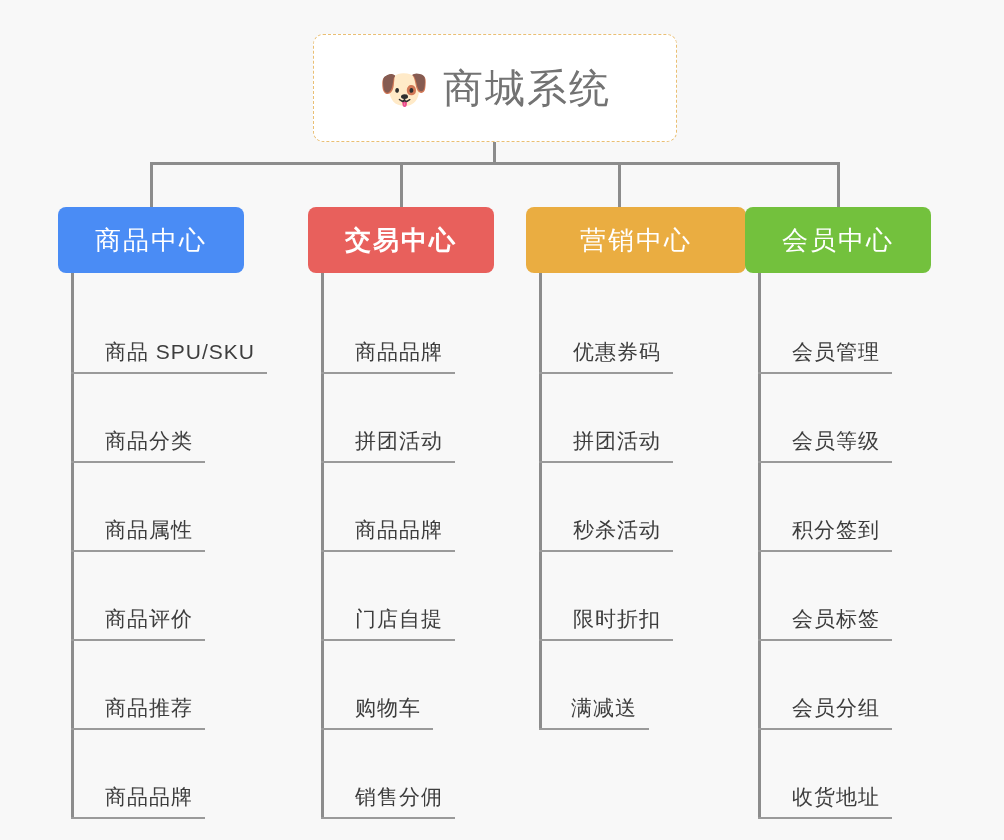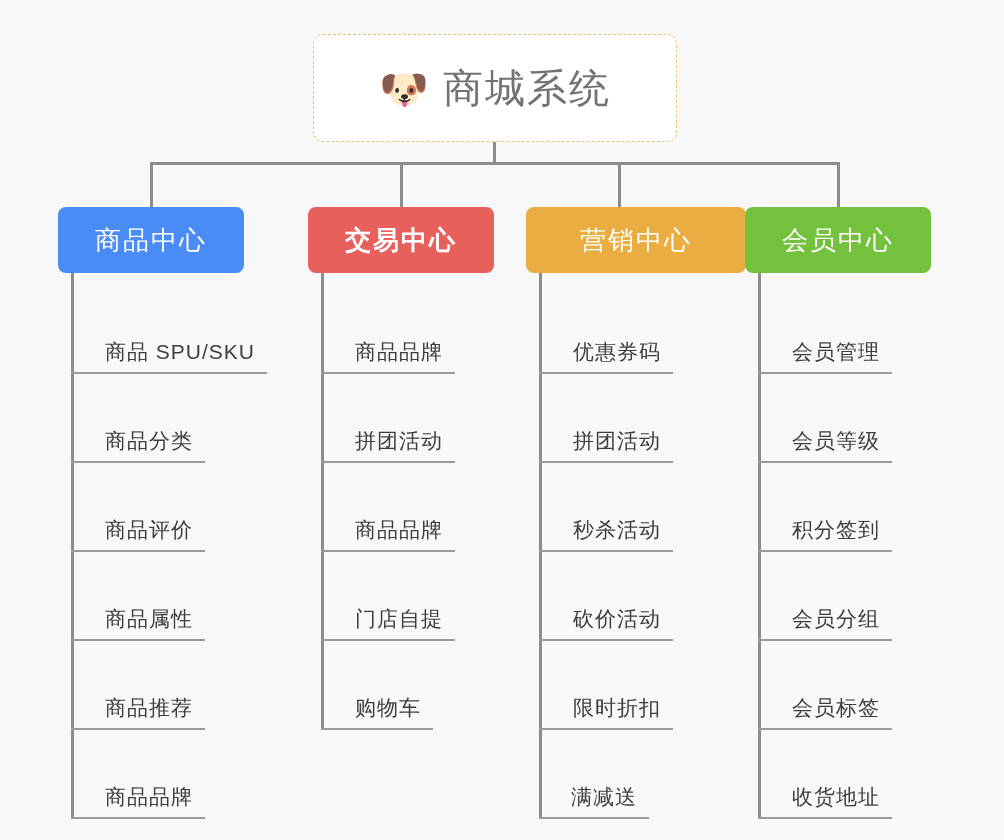--- a/index.html
+++ b/index.html
@@ -152,24 +152,24 @@
       <span>商品中心</span>
     </div>
     <div class="branch-body" style="border-left-color: rgb(140, 140, 140);">
       <div class="leaf">
           <span class="leaf-label" style="border-bottom-color: rgb(154, 154, 154);">商品 SPU/SKU</span>
         </div>
       <div class="leaf">
           <span class="leaf-label" style="border-bottom-color: rgb(154, 154, 154);">商品分类</span>
         </div>
       <div class="leaf">
+          <span class="leaf-label" style="border-bottom-color: rgb(154, 154, 154);">商品属性</span>
+        </div>
+      <div class="leaf">
           <span class="leaf-label" style="border-bottom-color: rgb(154, 154, 154);">商品评价</span>
-        </div>
-      <div class="leaf">
-          <span class="leaf-label" style="border-bottom-color: rgb(154, 154, 154);">商品属性</span>
         </div>
       <div class="leaf">
           <span class="leaf-label" style="border-bottom-color: rgb(154, 154, 154);">商品推荐</span>
         </div>
       <div class="leaf">
           <span class="leaf-label" style="border-bottom-color: rgb(154, 154, 154);">商品品牌</span>
         </div>
     </div>
   </div>
 
@@ -186,41 +186,41 @@
         </div>
       <div class="leaf">
           <span class="leaf-label" style="border-bottom-color: rgb(154, 154, 154);">商品品牌</span>
         </div>
       <div class="leaf">
           <span class="leaf-label" style="border-bottom-color: rgb(154, 154, 154);">门店自提</span>
         </div>
       <div class="leaf">
           <span class="leaf-label" style="border-bottom-color: rgb(154, 154, 154);">购物车</span>
         </div>
+      <div class="leaf">
+          <span class="leaf-label" style="border-bottom-color: rgb(154, 154, 154);">销售分佣</span>
+        </div>
     </div>
   </div>
 
   <div class="branch b3">
     <div class="branch-header" style="background: rgb(234, 173, 65);">
       <span>营销中心</span>
     </div>
     <div class="branch-body" style="border-left-color: rgb(140, 140, 140);">
       <div class="leaf">
           <span class="leaf-label" style="border-bottom-color: rgb(154, 154, 154);">优惠券码</span>
         </div>
       <div class="leaf">
           <span class="leaf-label" style="border-bottom-color: rgb(154, 154, 154);">拼团活动</span>
         </div>
       <div class="leaf">
           <span class="leaf-label" style="border-bottom-color: rgb(154, 154, 154);">秒杀活动</span>
         </div>
       <div class="leaf">
-          <span class="leaf-label" style="border-bottom-color: rgb(154, 154, 154);">砍价活动</span>
-        </div>
-      <div class="leaf">
           <span class="leaf-label" style="border-bottom-color: rgb(154, 154, 154);">限时折扣</span>
         </div>
       <div class="leaf">
           <span class="leaf-label" style="border-bottom-color: rgb(154, 154, 154); padding-left: 32px;">满减送</span>
         </div>
     </div>
   </div>
 
   <div class="branch b4">
     <div class="branch-header" style="background: rgb(115, 193, 61);">
@@ -230,24 +230,24 @@
       <div class="leaf">
           <span class="leaf-label" style="border-bottom-color: rgb(154, 154, 154);">会员管理</span>
         </div>
       <div class="leaf">
           <span class="leaf-label" style="border-bottom-color: rgb(154, 154, 154);">会员等级</span>
         </div>
       <div class="leaf">
           <span class="leaf-label" style="border-bottom-color: rgb(154, 154, 154);">积分签到</span>
         </div>
       <div class="leaf">
+          <span class="leaf-label" style="border-bottom-color: rgb(154, 154, 154);">会员标签</span>
+        </div>
+      <div class="leaf">
           <span class="leaf-label" style="border-bottom-color: rgb(154, 154, 154);">会员分组</span>
         </div>
       <div class="leaf">
-          <span class="leaf-label" style="border-bottom-color: rgb(154, 154, 154);">会员标签</span>
-        </div>
-      <div class="leaf">
           <span class="leaf-label" style="border-bottom-color: rgb(154, 154, 154);">收货地址</span>
         </div>
     </div>
   </div>
 
 </div>
 
 </body></html>

